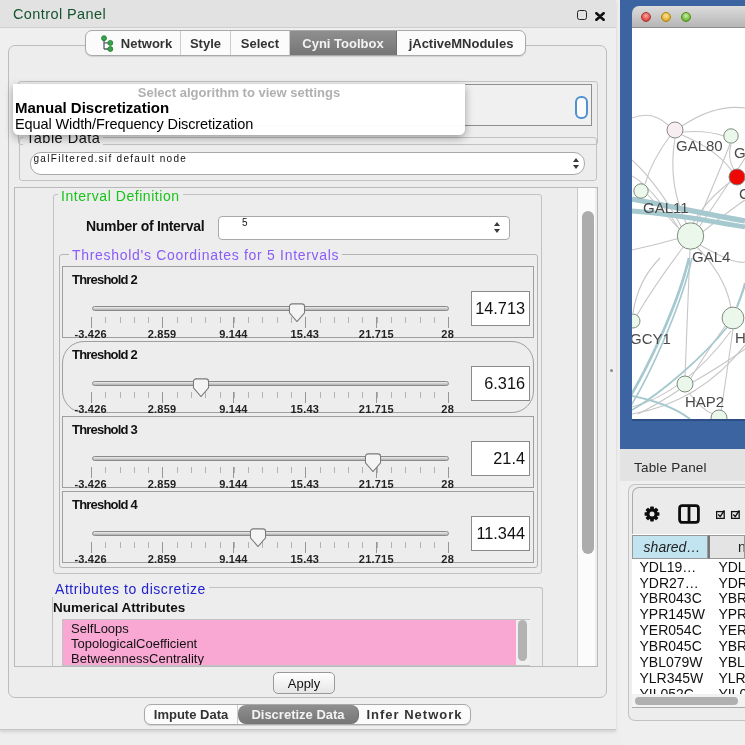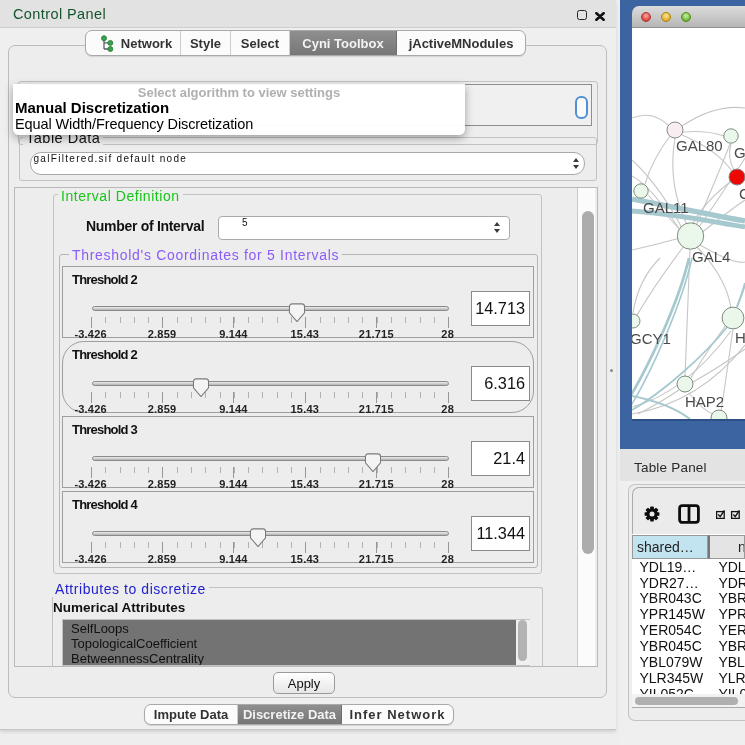--- a/index.html
+++ b/index.html
@@ -208,21 +208,21 @@
   </div>
 
   <div class="abs" style="left:577px; top:188px; width:18px; height:478px; background:#fbfbfb;
        border-left:1px solid #c9c9c9;"></div>
   <div class="abs" style="left:581.5px; top:211px; width:12px; height:343px; background:#acacac; border-radius:6px;"></div>
 
   <div class="abs" style="left:52px; top:587px; width:491px; height:80px;
        border:1px solid #c2c2c2; border-bottom:none; border-radius:3px 3px 0 0;"></div>
   <span class="tlabel" style="left:52px; top:581px; letter-spacing:0.55px; color:#2222cc;">Attributes to discretize</span>
   <span class="abs" style="left:53px; top:600px; font-size:13.5px; font-weight:bold; color:#111;">Numerical Attributes</span>
-  <div class="abs" style="left:62px; top:619px; width:468px; height:47px; background:#737373;
+  <div class="abs" style="left:62px; top:619px; width:468px; height:47px; background:#f9a8d4;
        border:1px solid #c2c2c2; font-size:13px; color:#111; overflow:hidden;">
     <div style="padding-left:8px; line-height:15.2px; padding-top:1px;">SelfLoops<br>TopologicalCoefficient<br>BetweennessCentrality</div>
   </div>
   <div class="abs" style="left:516px; top:620px; width:14px; height:45px; background:#f0f0f0;"></div>
   <div class="abs" style="left:518px; top:620px; width:9px; height:41px; background:#b3b3b3; border-radius:5px;"></div>
 
   <div class="abs" style="left:273px; top:672px; width:62px; height:22px; background:linear-gradient(#ffffff,#e6e6e6);
        border:1px solid #9a9a9a; border-radius:5px; text-align:center; font-size:13px; color:#111; line-height:21px;">Apply</div>
 
   <div class="abs seg" style="left:85px; top:30px;">
@@ -235,21 +235,21 @@
       <circle cx="9.3" cy="14" r="2.5" fill="#3ba04b" stroke="#1e7d2e" stroke-width="0.8"></circle>
     </svg>Network</div>
     <div style="width:50px;">Style</div>
     <div style="width:59px;">Select</div>
     <div class="sel" style="width:107px;">Cyni Toolbox</div>
     <div style="width:128px;">jActiveMNodules</div>
   </div>
 
   <div class="abs seg" style="left:144px; top:704px; height:21px;">
     <div style="width:93px;">Impute Data</div>
-    <div class="sel" style="width:104px;">Discretize Data</div>
+    <div class="sel" style="width:121px;border-radius:8px;">Discretize Data</div>
     <div style="width:111px; letter-spacing:1px;">Infer Network</div>
   </div>
 
   <div id="popup" class="abs">
     <div class="gray">Select algorithm to view settings</div>
     <div class="it1">Manual Discretization</div>
     <div class="it2">Equal Width/Frequency Discretization</div>
   </div>
 </div>
 
@@ -349,22 +349,22 @@
   </svg>
   <svg class="abs" style="left:96px; top:60px;" width="25" height="10" viewBox="0 0 25 10">
     <rect x="0.6" y="2.6" width="7.6" height="6.8" fill="none" stroke="#111" stroke-width="1.3"></rect>
     <path d="M2.2,5.4 L4.2,7.7 L8.4,1.4" fill="none" stroke="#111" stroke-width="1.4"></path>
     <rect x="15.6" y="2.6" width="7.6" height="6.8" fill="none" stroke="#111" stroke-width="1.3"></rect>
     <path d="M17.2,5.4 L19.2,7.7 L23.4,1.4" fill="none" stroke="#111" stroke-width="1.4"></path>
   </svg>
 
   <div class="abs" style="left:12px; top:85px; width:113px; height:160px; background:#fff;"></div>
   <div class="abs" style="left:12px; top:85.5px; width:76px; height:24px; background:#c2e4f0;
-       border:1px solid #999; font-size:14px; color:#222; text-align:left; line-height:23px;
-       padding-left:4px;">shared…</div>
+       border:1px solid #999; font-size:14px; color:#222; text-align:center; line-height:23px;
+       padding-left:4px;font-style:italic;">shared…</div>
   <div class="abs" style="left:88px; top:85.5px; width:37px; height:24px; background:#e4e4e4;
        border:1px solid #999; border-left:2px solid #777; font-size:14px; color:#222;
        line-height:23px; padding-left:28px; overflow:hidden;">name</div>
   <div class="abs" style="left:12px; top:110.2px; width:113px; height:134.8px; overflow:hidden;
        font-size:14px; color:#111;">
     <div style="position:absolute; left:7.5px; top:0.5px; line-height:15.86px;">YDL19…<br>YDR27…<br>YBR043C<br>YPR145W<br>YER054C<br>YBR045C<br>YBL079W<br>YLR345W<br>YIL052C</div>
     <div style="position:absolute; left:86.4px; top:0.5px; line-height:15.86px;">YDL1<br>YDR2<br>YBR0<br>YPR1<br>YER0<br>YBR0<br>YBL0<br>YLR3<br>YIL0</div>
   </div>
   <div class="abs" style="left:12px; top:245px; width:113px; height:13px; background:#f2f2f2;"></div>
   <div class="abs" style="left:14.5px; top:248px; width:103.5px; height:8px; background:#b0b0b0;

